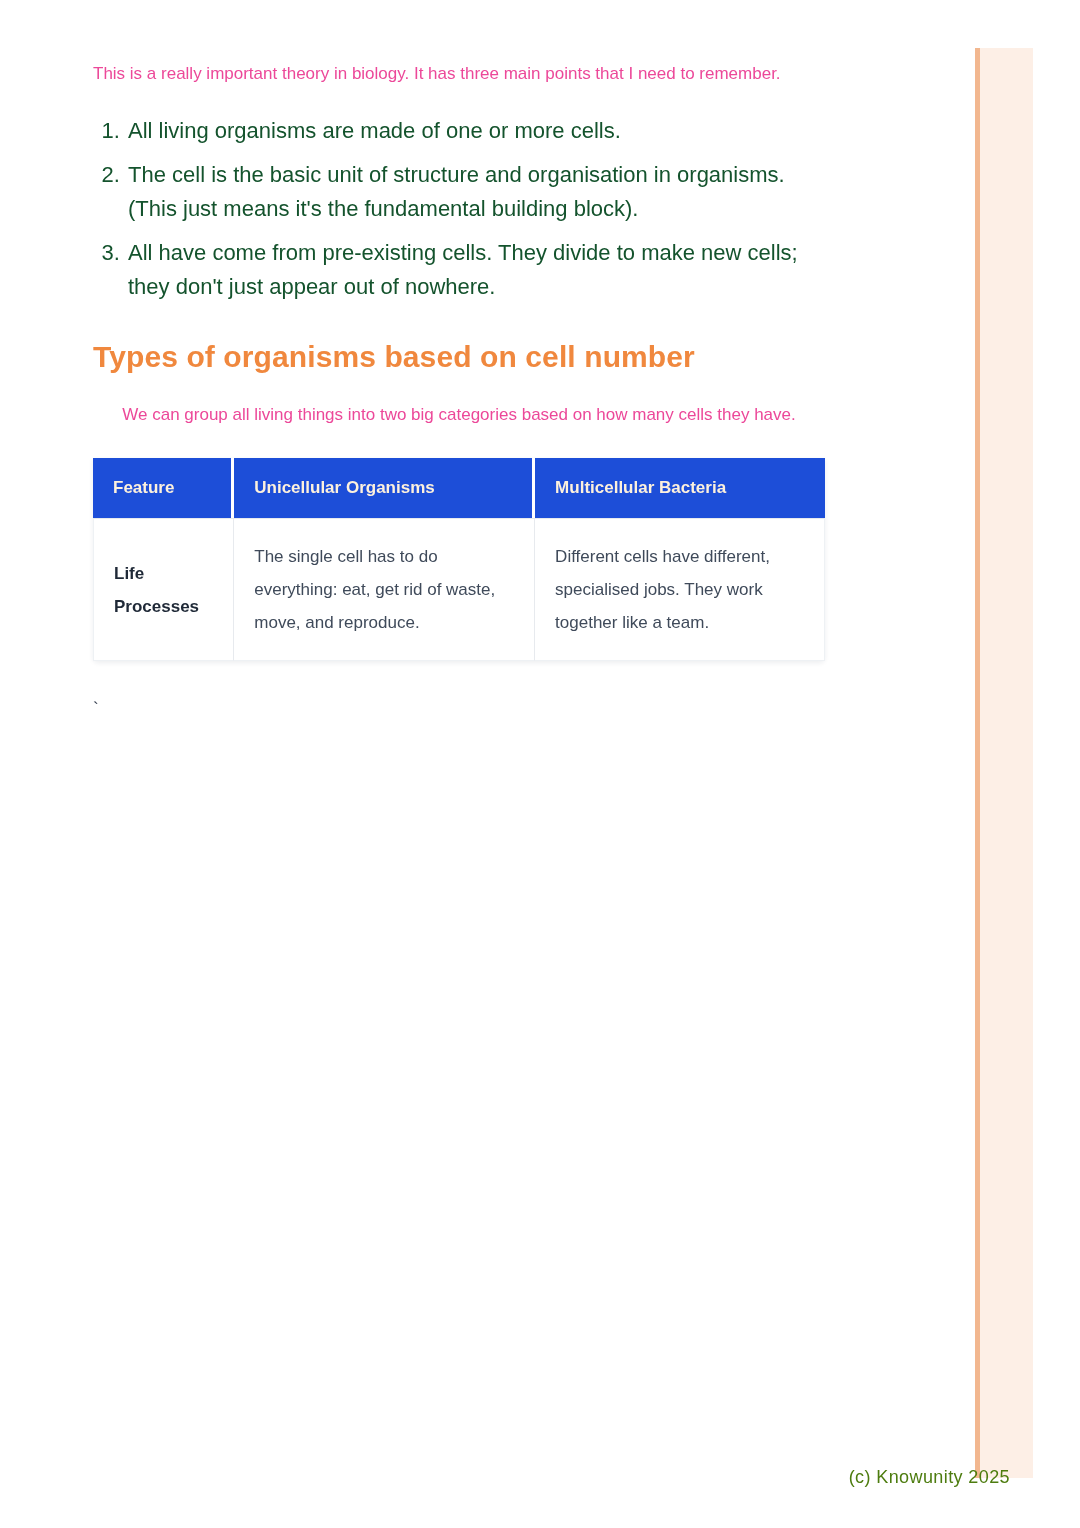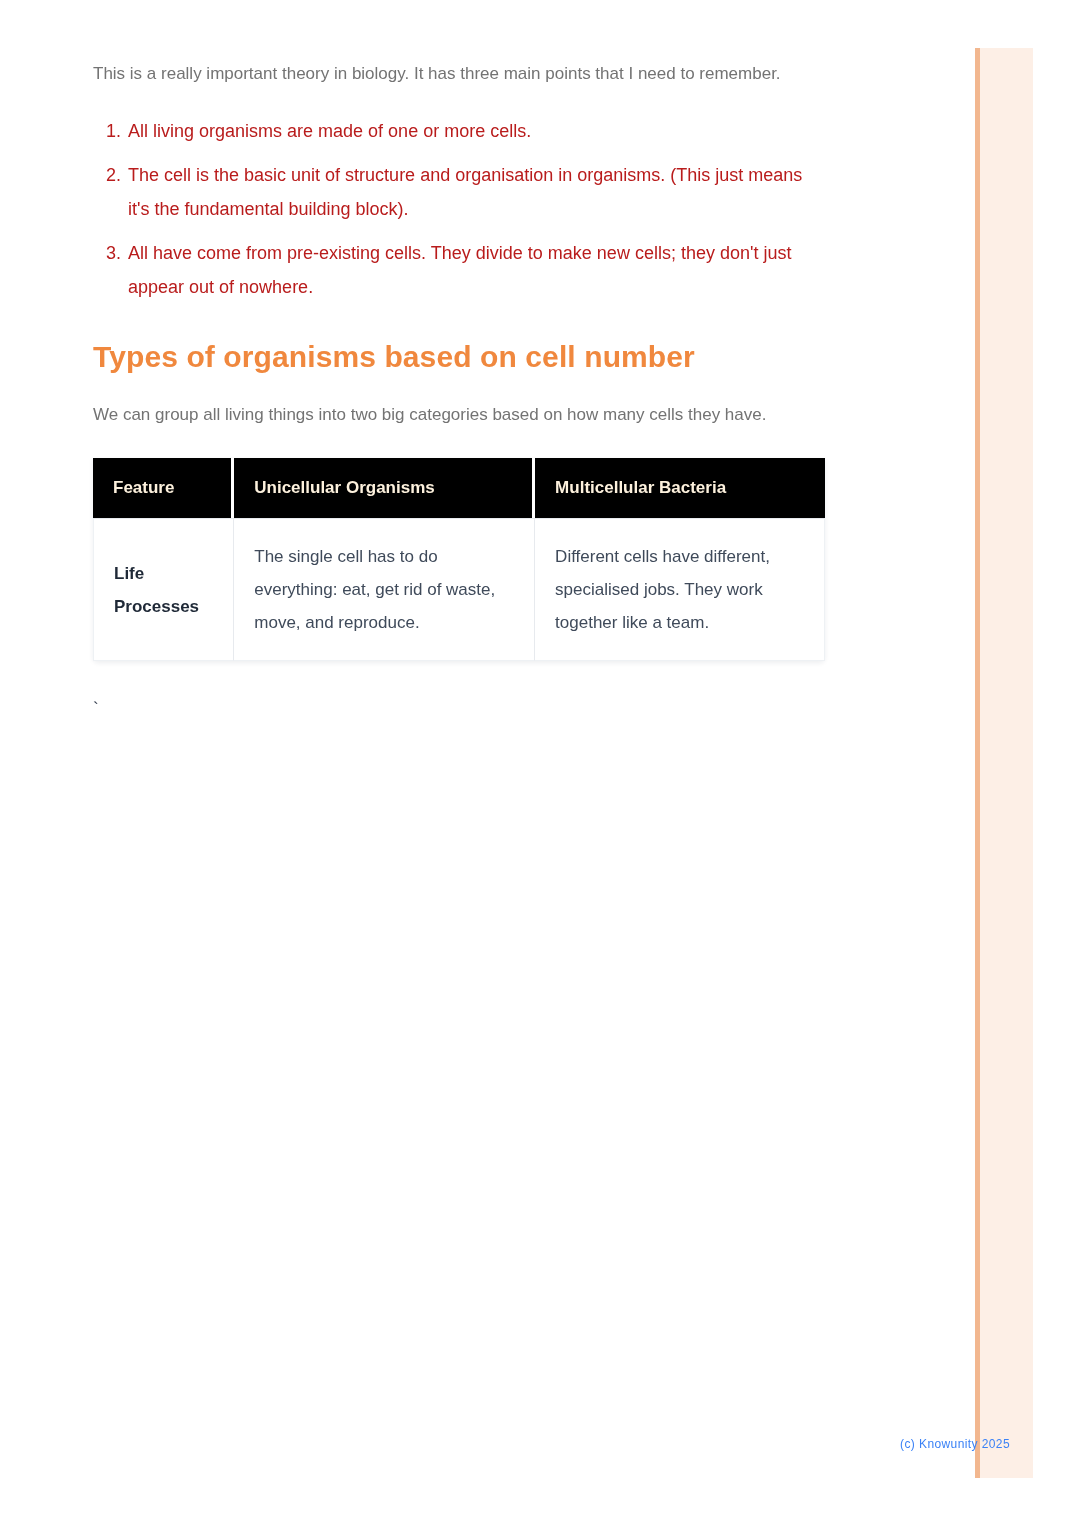--- a/index.html
+++ b/index.html
@@ -28,59 +28,59 @@
     position: absolute;
     left: 93px;
     top: 57px;
     width: 732px;
     z-index: 1;
   }
 
   .intro-paragraph, .section-paragraph {
     font-size: 17px;
     line-height: 33px;
-    color: #737373;
+    color: #ec4899;
   }
 
   ol.theory-list {
     margin-top: 24px;
     padding-left: 33px;
   }
   ol.theory-list li {
-    font-size: 18px;
+    font-size: 22px;
     line-height: 34px;
     margin-bottom: 10px;
-    color: #b91c1c;
+    color: #14532d;
     padding-left: 2px;
   }
 
   h2.section-heading {
     margin-top: 36px;
     font-size: 30px;
     font-weight: 700;
     color: #f0883e;
     letter-spacing: 0.1px;
   }
 
-  .section-paragraph { margin-top: 24px; }
+  .section-paragraph { margin-top: 24px; text-align: center; }
 
   table.compare-table {
     margin-top: 27px;
     width: 732px;
     border-collapse: separate;
     border-spacing: 0;
     box-shadow: 0 2px 5px rgba(30, 41, 59, 0.08);
     border-radius: 0 0 5px 5px;
   }
   table.compare-table col.col-feature { width: 19.3%; }
   table.compare-table col.col-uni     { width: 41.1%; }
   table.compare-table col.col-multi   { width: 39.6%; }
 
   table.compare-table th {
-    background: #000000;
+    background: #1d4ed8;
     color: #fdf1dd;
     font-size: 17px;
     font-weight: 600;
     text-align: left;
     padding: 18px 20px;
     border-right: 3px solid #ffffff;
     line-height: 24px;
   }
   table.compare-table th:last-child { border-right: none; }
 
@@ -104,24 +104,24 @@
   table.compare-table tbody tr:last-child td { border-bottom: 1px solid #eef1f4; }
 
   .stray-char {
     margin-top: 38px;
     font-size: 17px;
     color: #374151;
   }
 
   .page-footer {
     position: absolute;
-    top: 1437px;
+    top: 1467px;
     right: 70px;
-    font-size: 12px;
-    color: #3b82f6;
+    font-size: 18px;
+    color: #4d7c0f;
     letter-spacing: 0.4px;
     z-index: 2;
   }
 </style>
 </head>
 <body>
 
 <div class="accent-stripe"></div>
 
 <div class="content">

